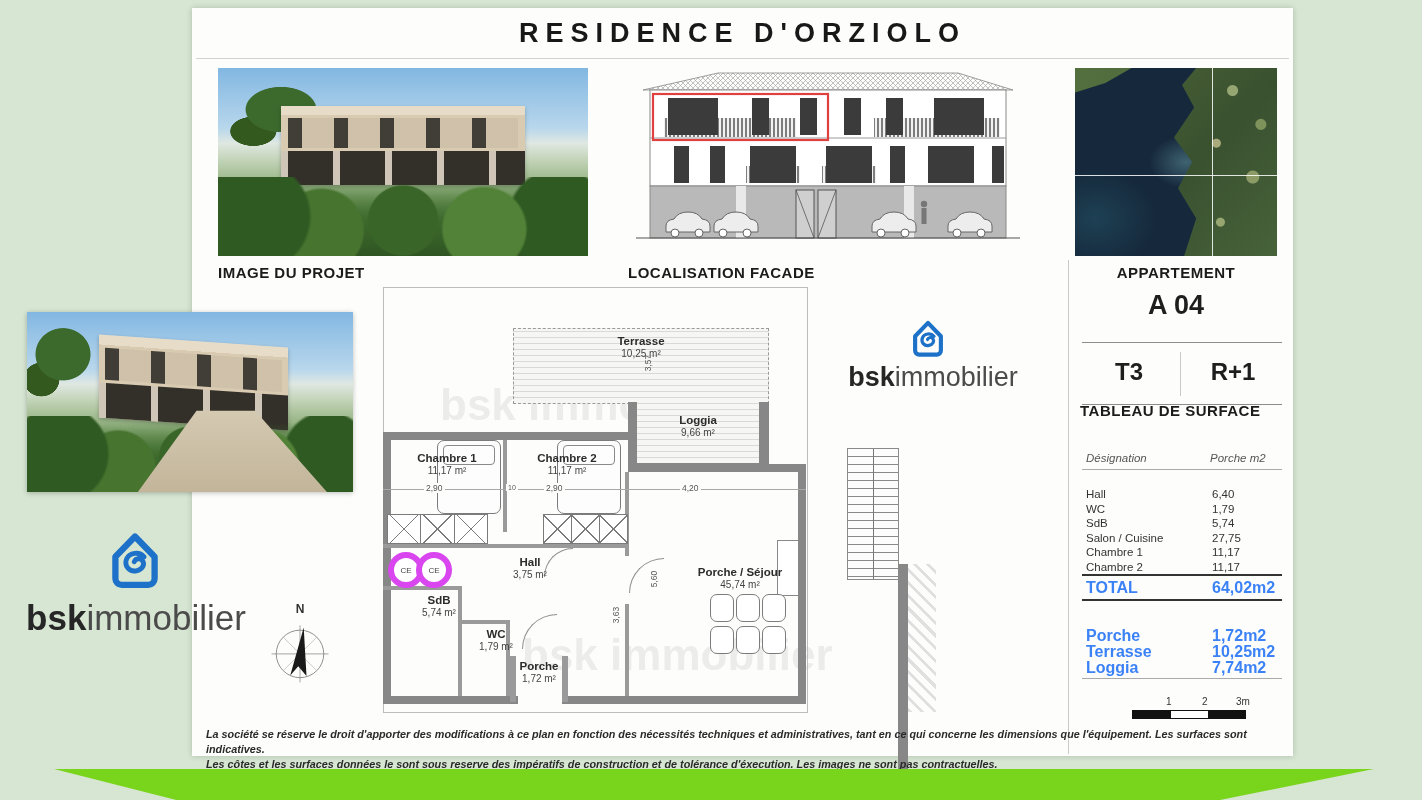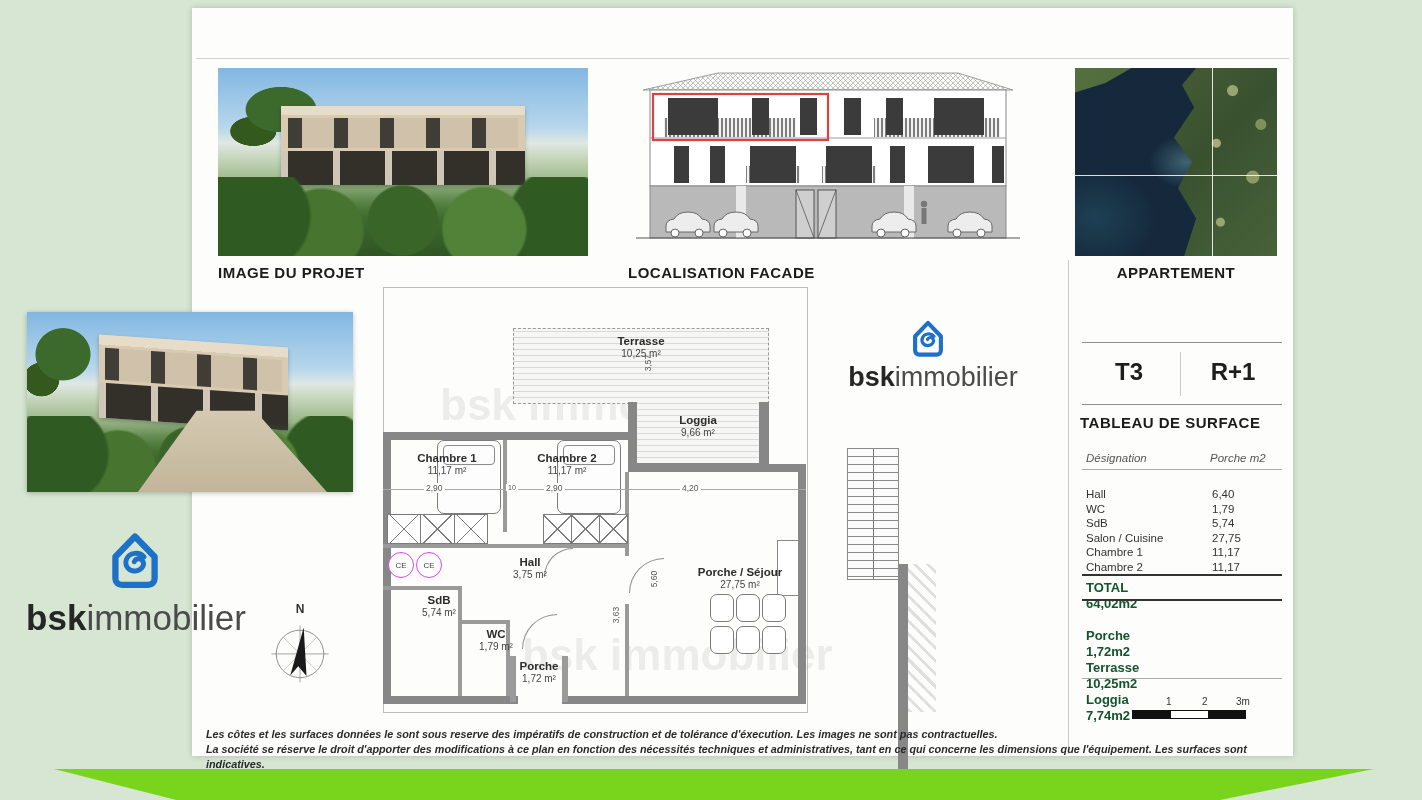--- a/index.html
+++ b/index.html
@@ -62,39 +62,39 @@
   .map-hline{position:absolute;left:0;right:0;height:1px;background:rgba(255,255,255,.85);}
   
   .panel-divider{position:absolute;width:1px;background:#c9c9c9;}
   .rule{position:absolute;border-top:1px solid #8d8d8d;}
   .big-code{font-size:27px;font-weight:bold;}
   .cell-type{font-size:24px;font-weight:bold;text-align:center;}
   .tbl-head{font-style:italic;color:#555;font-size:11.5px;}
   .tbl-row{display:flex;font-size:11.5px;color:#333;line-height:14.5px;}
   .tbl-row .lab{flex:1;}
   .tbl-row .val{width:62px;}
-  .tbl-row.bold{font-weight:bold;font-size:13px;line-height:16px;color:#14532d;flex-direction:column;}
+  .tbl-row.bold{font-weight:bold;font-size:16px;line-height:16px;color:#3b82f6;}
   .scale-seg{position:absolute;height:9px;}
   .scale-lab{position:absolute;font-size:10px;color:#333;}
   
   .wall{position:absolute;background:#878787;}
   .iwall{position:absolute;background:#9a9a9a;}
   .hatch{background:repeating-linear-gradient(0deg,rgba(255,255,255,0) 0 5px,#d9d9d9 5px 6px),#f6f6f4;}
   .room-label{position:absolute;text-align:center;color:#2c2c2c;}
   .room-label .rn{font-weight:bold;font-size:11.5px;line-height:13px;}
   .room-label .ra{font-size:10px;line-height:12px;color:#444;}
   .dim{position:absolute;font-size:8.5px;color:#555;background:#fdfdfb;padding:0 2px;}
   .dim.v{transform:rotate(-90deg);background:transparent;}
   .xgroup{position:absolute;display:flex;}
   .xcell{flex:1;border:1px solid #7b7b7b;margin-left:-1px;background:
       linear-gradient(45deg,transparent calc(50% - .5px),#7b7b7b calc(50% - .5px) calc(50% + .5px),transparent calc(50% + .5px)),
       linear-gradient(-45deg,transparent calc(50% - .5px),#7b7b7b calc(50% - .5px) calc(50% + .5px),transparent calc(50% + .5px)),#fff;}
   .bed{position:absolute;border:1.5px solid #7b7b7b;border-radius:7px;background:#fdfdfd;}
   .pillow{position:absolute;left:5px;right:5px;top:4px;height:18px;border:1px solid #8a8a8a;border-radius:4px;}
-  .ce{position:absolute;width:24px;height:24px;border:1px solid #d946ef;border-radius:50%;
+  .ce{position:absolute;width:24px;height:24px;border:6px solid #d946ef;border-radius:50%;
       font-size:8px;color:#444;display:flex;align-items:center;justify-content:center;background:#fff;}
   .chair{border:1.5px solid #7b7b7b;border-radius:7px;background:#fff;width:22px;height:26px;}
   .stairs{position:absolute;border:1px solid #8a8a8a;
       background:repeating-linear-gradient(180deg,#fcfcfc 0 7px,#8a8a8a 7px 8px);}
   .stairs:after{content:"";position:absolute;left:50%;top:0;bottom:0;width:1px;background:#777;}
   .arc{position:absolute;border-left:1px solid #8f8f8f;border-top:1px solid #8f8f8f;border-top-left-radius:100%;}
   .watermark{position:absolute;font-size:44px;font-weight:bold;color:rgba(90,90,90,.10);white-space:nowrap;}
   
   .brand-text{white-space:nowrap;color:#2e2e2e;}
   .brand-text .b{font-weight:bold;color:#262626;}
@@ -111,20 +111,21 @@
   <defs>
     <g id="bsk-house">
       <path d="M22 44 L50 15 L78 44 V75 a9 9 0 0 1 -9 9 H31 a9 9 0 0 1 -9 -9 Z" fill="none" stroke="#1d71c8" stroke-width="9" stroke-linejoin="round" stroke-linecap="round"></path>
       <path d="M63 44 c-7 -8 -21 -6 -25 3 c-4 10 4 19 14 17 c9 -2 12 -9 9 -14 c-3 -5 -10 -4 -12 1" fill="none" stroke="#1d71c8" stroke-width="7" stroke-linecap="round" stroke-linejoin="round"></path>
     </g>
   </defs>
 </svg>
 
 <div class="doc">
 
+  <div class="doc-title">RESIDENCE D'ORZIOLO</div>
   <div class="title-rule"></div>
 
   <div class="abs photo" style="left:26px;top:60px;width:370px;height:188px;">
     <div class="ph-tree" style="left:0;top:6%;width:34%;height:58%;"></div>
     <div class="ph-building" style="left:17%;top:20%;width:66%;height:42%;">
       <div class="ph-winband"></div>
       <div class="ph-carport"></div>
     </div>
     <div class="ph-green"></div>
   </div>
@@ -202,28 +203,29 @@
     <div class="map-shallow"></div>
     <div class="map-land"></div>
     <div class="map-land2"></div>
     <div class="map-vline" style="left:68%;"></div>
     <div class="map-hline" style="top:57%;"></div>
   </div>
 
   <div class="panel-divider" style="left:876px;top:252px;height:494px;"></div>
 
   <div class="abs sec-label" style="left:883px;top:256px;width:202px;text-align:center;">APPARTEMENT</div>
+  <div class="abs big-code" style="left:883px;top:282px;width:202px;text-align:center;">A 04</div>
 
   <div class="rule" style="left:890px;top:334px;width:200px;"></div>
   <div class="abs cell-type" style="left:888px;top:350px;width:98px;">T3</div>
   <div class="panel-divider" style="left:988px;top:344px;height:44px;"></div>
   <div class="abs cell-type" style="left:992px;top:350px;width:98px;">R+1</div>
   <div class="rule" style="left:890px;top:396px;width:200px;"></div>
 
-  <div class="abs sec-label" style="left:888px;top:406px;text-align:right;">TABLEAU DE SURFACE</div>
+  <div class="abs sec-label" style="left:888px;top:394px;text-align:right;">TABLEAU DE SURFACE</div>
 
   <div class="abs tbl-head" style="left:894px;top:444px;">Désignation</div>
   <div class="abs tbl-head" style="left:1018px;top:444px;">Porche m2</div>
   <div class="rule" style="left:890px;top:461px;width:200px;border-color:#aaa;"></div>
 
   <div class="abs" style="left:894px;top:479px;width:188px;">
     <div class="tbl-row">
         <span class="lab">Hall</span>
         <span class="val">6,40</span>
       </div>
@@ -387,43 +389,43 @@
   <div class="room-label" style="left:276px;top:620px;width:56px;">
     <div class="rn">WC</div>
     <div class="ra">1,79 m²</div>
   </div>
   <div class="room-label" style="left:318px;top:652px;width:58px;">
     <div class="rn">Porche</div>
     <div class="ra">1,72 m²</div>
   </div>
   <div class="room-label" style="left:468px;top:558px;width:160px;">
     <div class="rn">Porche / Séjour</div>
-    <div class="ra">27,75 m²</div>
+    <div class="ra">45,74 m²</div>
   </div>
 
   <div class="abs" style="left:70px;top:594px;width:76px;text-align:center;font-size:12px;font-weight:bold;color:#333;">N</div>
   <svg class="abs" style="left:70px;top:606px;" viewBox="0 0 80 80" width="76" height="76">
     <circle cx="40" cy="42" r="25" fill="none" stroke="#8a8a8a"></circle>
     <line x1="40" y1="12" x2="40" y2="72" stroke="#8a8a8a" stroke-width="0.8"></line>
     <line x1="10" y1="42" x2="70" y2="42" stroke="#8a8a8a" stroke-width="0.8"></line>
     <line x1="22" y1="24" x2="58" y2="60" stroke="#b0b0b0" stroke-width="0.7"></line>
     <line x1="58" y1="24" x2="22" y2="60" stroke="#b0b0b0" stroke-width="0.7"></line>
     <path d="M40 14 L50 64 L40 55 L33 66 Z" fill="#1a1a1a" transform="rotate(8 40 42)"></path>
   </svg>
 
   <svg class="abs" style="left:713px;top:308px;" viewBox="0 0 100 100" width="46" height="46">
     <use href="#bsk-house"></use>
   </svg>
   <div class="abs brand-text" style="left:641px;top:354px;width:200px;text-align:center;font-size:27px;">
     <span class="b">bsk</span><span class="l">immobilier</span>
   </div>
 
   <div class="disclaimer">
+    <div>La société se réserve le droit d'apporter des modifications à ce plan en fonction des nécessités techniques et administratives, tant en ce qui concerne les dimensions que l'équipement. Les surfaces sont indicatives.</div>
     <div>Les côtes et les surfaces données le sont sous reserve des impératifs de construction et de tolérance d'éxecution. Les images ne sont pas contractuelles.</div>
-    <div>La société se réserve le droit d'apporter des modifications à ce plan en fonction des nécessités techniques et administratives, tant en ce qui concerne les dimensions que l'équipement. Les surfaces sont indicatives.</div>
   </div>
 </div>
 
 <div class="abs photo" style="left:27px;top:312px;width:326px;height:180px;box-shadow:0 1px 5px rgba(0,0,0,.25);">
   <div class="ph-tree" style="left:-4%;top:4%;width:30%;height:70%;"></div>
   <div class="ph-building" style="left:22%;top:16%;width:58%;height:46%;transform:skewY(4deg);">
     <div class="ph-winband"></div>
     <div class="ph-carport"></div>
   </div>
   <div class="ph-green"></div>

